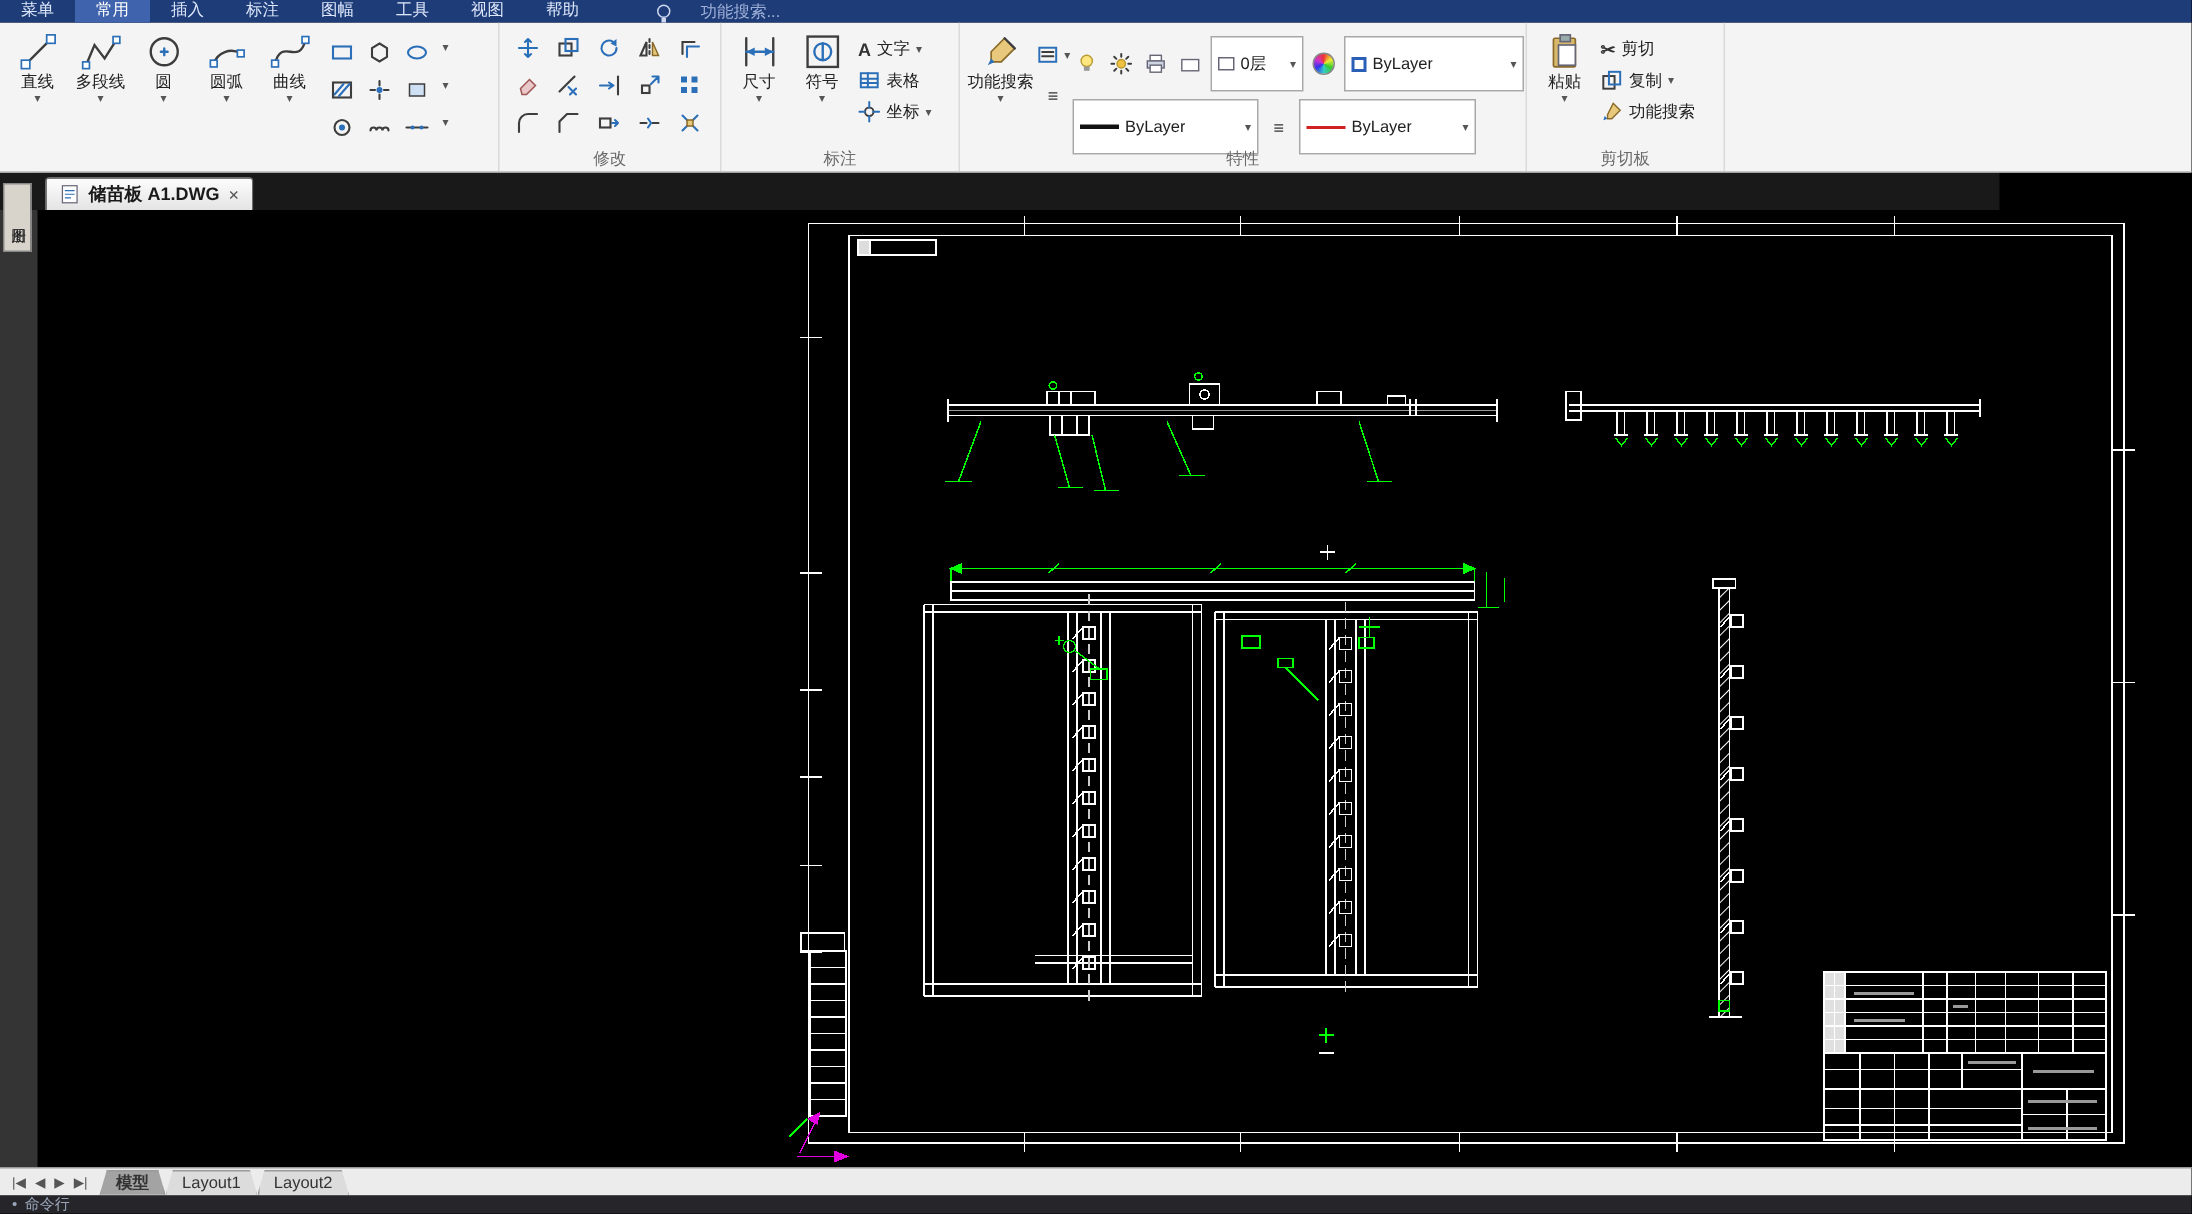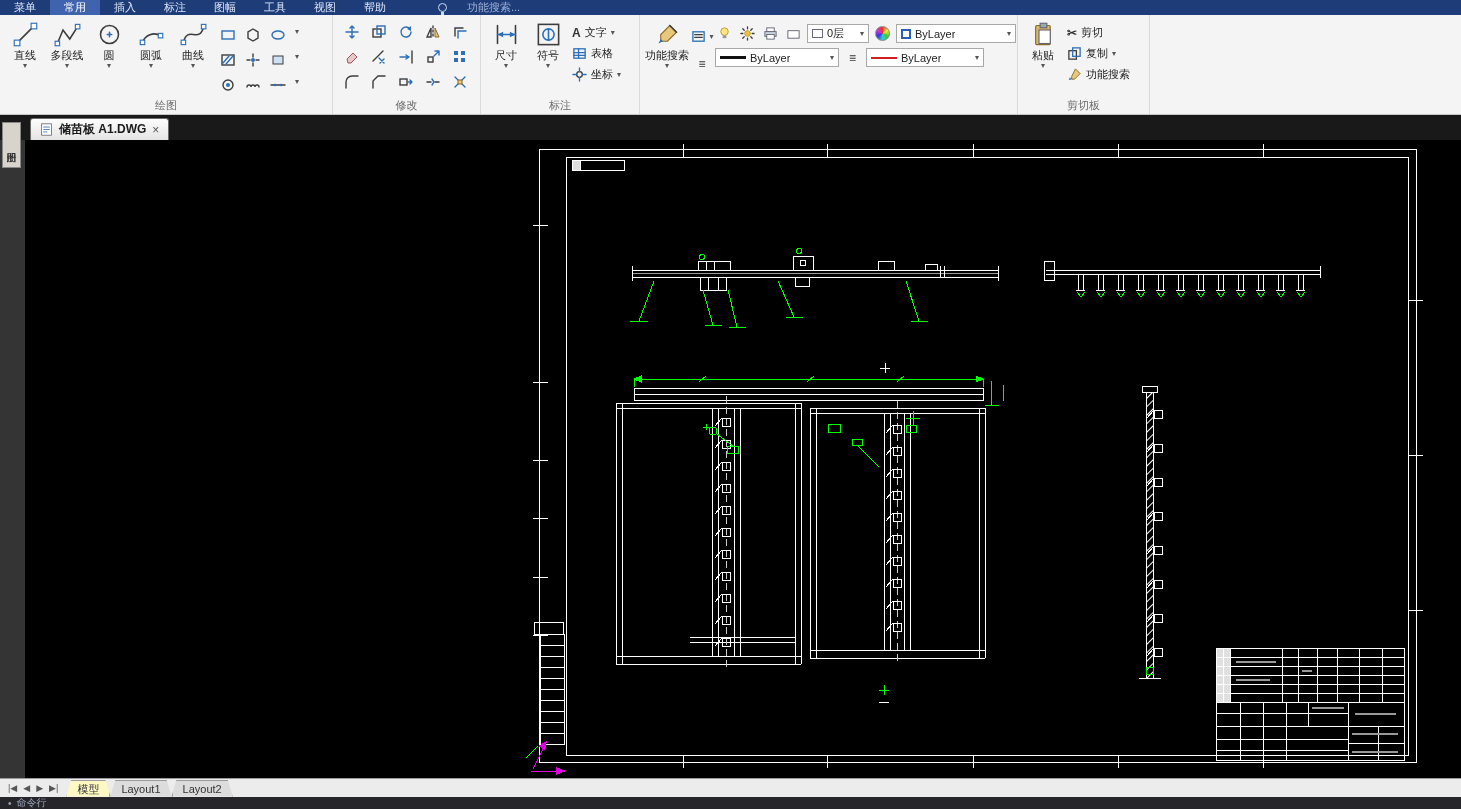--- a/index.html
+++ b/index.html
@@ -32,47 +32,47 @@
   .i{stroke:#3d3d3d;fill:none;stroke-width:1.4;stroke-linecap:round}
   .ib{stroke:#2a6fb8;fill:none;stroke-width:1.4;stroke-linecap:round}
   .ep{fill:#fff;stroke:#2a6fb8;stroke-width:1}
   .fy{fill:#e8c87a;stroke:#8a6a2a;stroke-width:1}
   .fb{fill:#2a6fb8;stroke:none}
   
   .propmain{display:flex;flex-direction:column;gap:5px;margin-top:5px}
   .proprow{display:flex;align-items:center;gap:4px}
   .tool16{width:19px;height:19px;display:flex;align-items:center;justify-content:center}
   .tool16 svg{width:15px;height:15px}
-  .combo{display:inline-flex;align-items:center;background:#fff;border:1px solid #a8a8a8;height:19px;padding:0 4px;font-size:11px;gap:4px;color:#222}
+  .combo{display:inline-flex;align-items:center;background:#fff;border:1px solid #a8a8a8;height:37px;padding:0 4px;font-size:11px;gap:4px;color:#222}
   .combo .ctext{overflow:hidden;white-space:nowrap}
   .combo .chev{margin-left:auto}
   .colorwheel{width:15px;height:15px;border-radius:50%;border:1px solid #888;background:conic-gradient(#e33,#ee3,#3c3,#3cc,#33e,#c3c,#e33)}
   .sw-layer{width:11px;height:9px;background:#fff;border:1px solid #667}
   .sw-blue{width:10px;height:10px;background:#fff;border:2px solid #2a5fb8}
   .sw-lw{width:26px;height:3px;background:#111}
   .sw-lt{width:26px;height:2px;background:#d02020}
   .minicol{display:flex;flex-direction:column;gap:8px;margin-top:8px;align-items:center;width:22px}
 
   
-  .tabbar{position:absolute;left:0;top:115px;width:1461px;height:25px;background:#191919;display:flex;align-items:flex-end;z-index:25}
+  .tabbar{position:absolute;left:0;top:115px;width:1333px;height:25px;background:#191919;display:flex;align-items:flex-end;z-index:25}
   .doc-tab{margin-left:30px;height:22px;background:linear-gradient(#fdfdfd,#e4e4e4);border:1px solid #6a6a6a;border-bottom:none;border-radius:3px 3px 0 0;display:flex;align-items:center;gap:6px;padding:0 9px;font-size:12px;font-weight:bold;color:#1a1a1a}
   .doc-tab svg{width:13px;height:13px}
   .doc-close{font-weight:normal;color:#555;font-size:12px}
   .left-strip{position:absolute;left:0;top:115px;width:25px;height:663px;background:#343434;z-index:24}
   .side-tab{position:absolute;left:2px;top:122px;width:19px;height:46px;background:#d8d4cc;border:1px solid #888;color:#222;font-size:10px;display:flex;flex-direction:column;align-items:center;justify-content:center;line-height:11px;z-index:26;writing-mode:vertical-rl;text-orientation:upright}
 
   
   .canvas{position:absolute;left:25px;top:140px;width:1436px;height:638px;background:#000;z-index:10}
   .canvas svg{display:block;width:1436px;height:638px}
 
   
   .layout-bar{position:absolute;left:0;top:778px;width:1461px;height:19px;background:#ececec;border-top:1px solid #9a9a9a;display:flex;align-items:center;font-size:11px;color:#333;z-index:30}
   .nav-arrows{display:flex;gap:6px;padding:0 8px;color:#555;font-size:9px}
   .lt-tab{padding:1px 10px;border:1px solid #9a9a9a;border-bottom:none;background:#dcdcdc;height:17px;line-height:15px;clip-path:polygon(5px 0,calc(100% - 5px) 0,100% 100%,0 100%)}
-  .lt-tab.active{background:#fef9c3;font-weight:normal}
+  .lt-tab.active{background:#a3a3a3;font-weight:bold}
 
   
   .command-bar{position:absolute;left:0;top:797px;width:1461px;height:12px;background:#26262a;color:#9aa4b8;font-size:10px;display:flex;align-items:center;gap:5px;padding:0 8px;z-index:30}
 </style>
 </head>
 <body>
 
 <div class="menu-bar">
   <div class="menu-item">菜单</div>
   <div class="menu-item active">常用</div>
@@ -185,21 +185,20 @@
             <circle class="fb" cx="5" cy="8" r="1.3"></circle>
             <circle class="fb" cx="11" cy="8" r="1.3"></circle>
           </svg>
         </div>
     </div>
     <div class="chevcol">
       <span class="chev">▾</span>
       <span class="chev">▾</span>
       <span class="chev">▾</span>
     </div>
-    <div class="rgroup-label">绘图</div>
   </div>
 
   <div class="rgroup" style="width:148px">
     <div class="sgrid" style="grid-template-columns:repeat(5,27px)">
       <div class="sbtn">
           <svg viewBox="0 0 16 16">
             <path class="ib" d="M8 2v12M2 8h12M8 2l-2 2M8 2l2 2M8 14l-2-2M8 14l2-2"></path>
           </svg>
         </div>
       <div class="sbtn">
@@ -405,20 +404,21 @@
         <div class="tool16">
             <span class="glyph-icon">≡</span>
           </div>
         <div class="combo" style="width:118px">
           <span class="sw-lt"></span>
           <span class="ctext" style="max-width:40px">ByLayer</span>
           <span class="chev">▾</span>
         </div>
       </div>
     </div>
+    <div class="rgroup-label">特性</div>
   </div>
 
   <div class="rgroup" style="width:132px">
     <div class="bigbtn">
       <svg viewBox="0 0 24 24">
           <rect x="5" y="4" width="13" height="17" rx="1" fill="#d8b86a" stroke="#8a6a2a"></rect>
           <rect x="9" y="2" width="6" height="4" fill="#9aa" stroke="#667"></rect>
           <rect x="8" y="8" width="10" height="12" fill="#fff" stroke="#667"></rect>
         </svg>
       <span class="lbl">粘贴</span>

